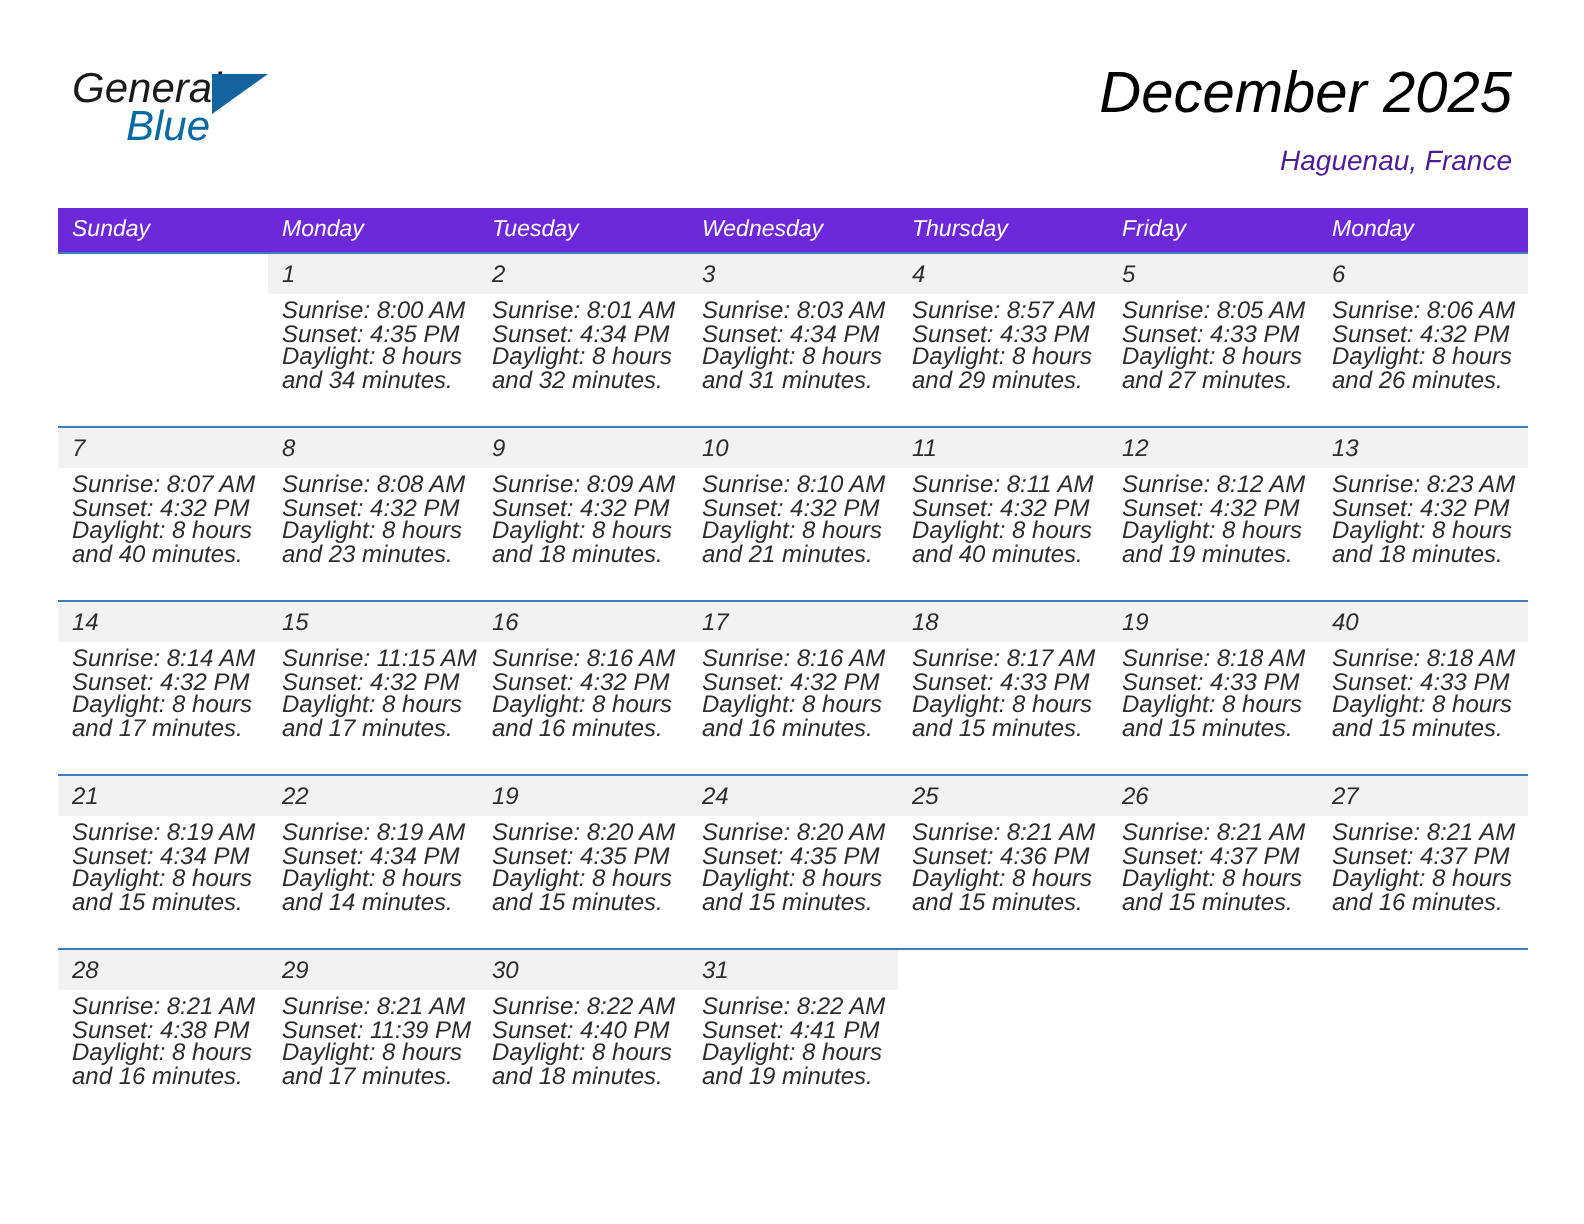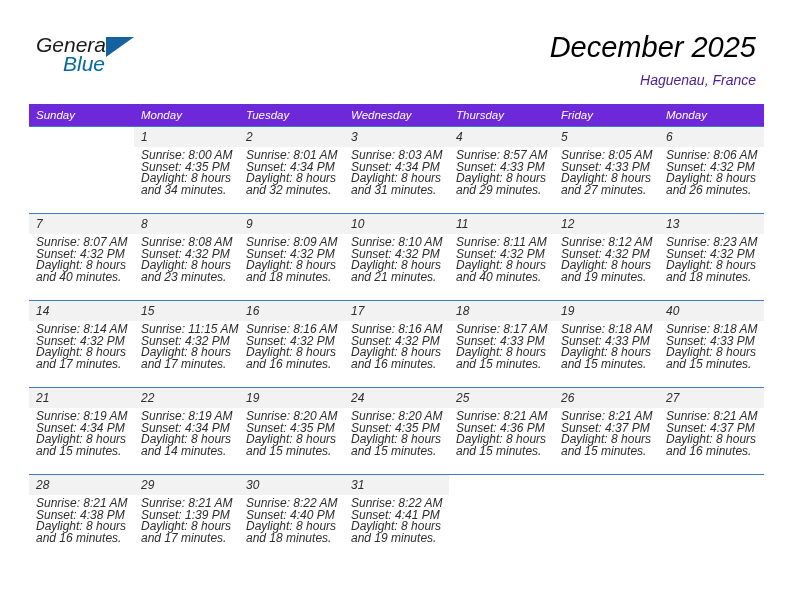--- a/index.html
+++ b/index.html
@@ -493,21 +493,21 @@
                 <div>Daylight: 8 hours</div>
                 <div>and 16 minutes.</div>
               </div>
             </div>
           </td>
           <td>
             <div class="cell cell-inner">
               <span class="daynum">29</span>
               <div class="info">
                 <div>Sunrise: 8:21 AM</div>
-                <div>Sunset: 1:39 PM</div>
+                <div>Sunset: 11:39 PM</div>
                 <div>Daylight: 8 hours</div>
                 <div>and 17 minutes.</div>
               </div>
             </div>
           </td>
           <td>
             <div class="cell cell-inner">
               <span class="daynum">30</span>
               <div class="info">
                 <div>Sunrise: 8:22 AM</div>

